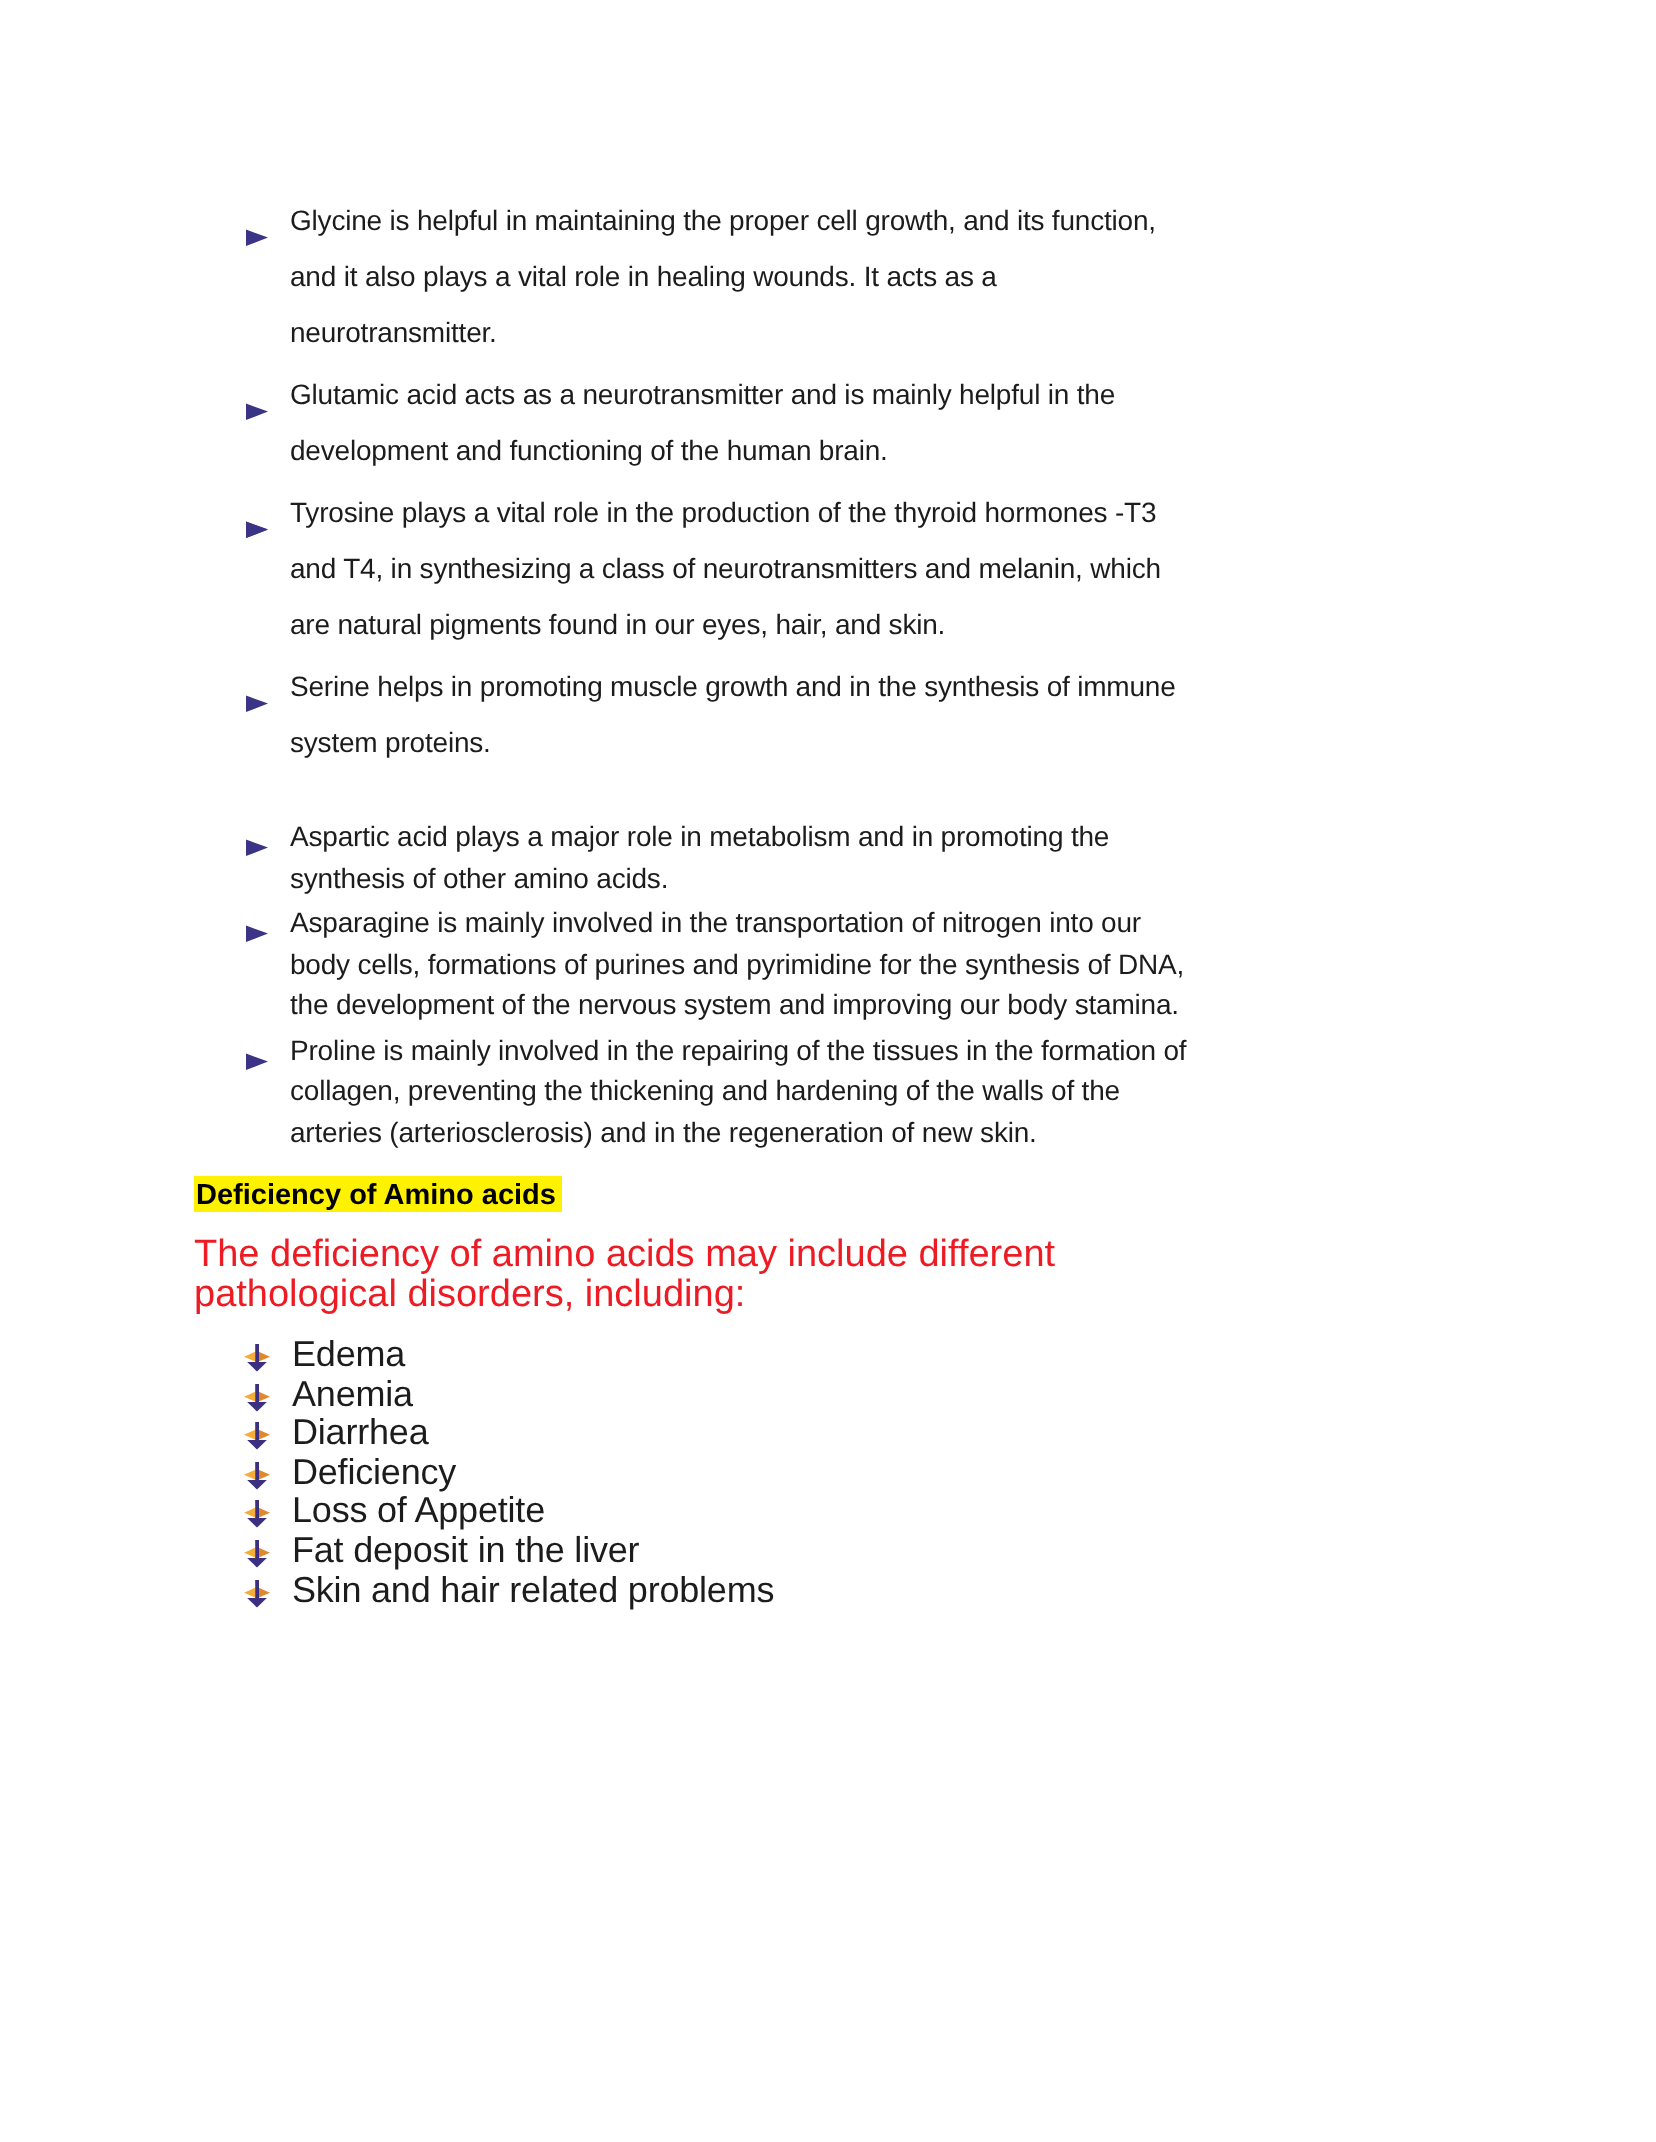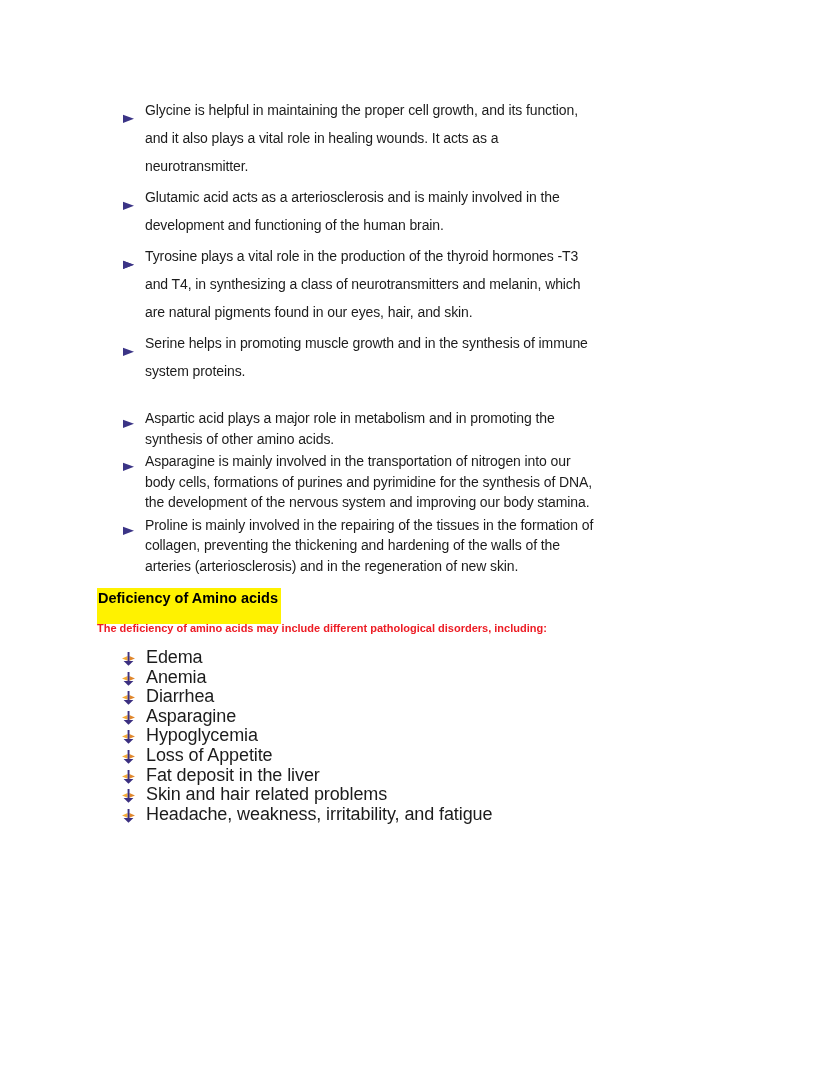--- a/index.html
+++ b/index.html
@@ -43,26 +43,26 @@
   .section-heading {
     margin: 12px 0 10px 0;
     font-size: 14.5px;
     font-weight: bold;
     line-height: 20px;
     color: #000000;
   }
   .section-heading mark {
     background: var(--highlight);
     color: #000000;
-    padding: 2px 3px 18px 1px;
+    padding: 2px 3px 0 1px;
   }
   .intro {
     margin: 0 0 10px 0;
-    font-size: 11px;
-    font-weight: bold;
+    font-size: 19px;
+    font-weight: normal;
     line-height: 20px;
     color: var(--red-text);
   }
 
   
   .def-list li {
     position: relative;
     padding-left: 49px;
     font-size: 18px;
     line-height: 19.6px;
@@ -79,21 +79,21 @@
     <li class="loose">
       <span class="tri"><svg width="12" height="10" viewBox="0 0 12 10">
             <polygon points="0,0.8 11,4.8 0,9" fill="#3b3486"></polygon>
           </svg></span>
       <span>Glycine is helpful in maintaining the proper cell growth, and its function, and it also plays a vital role in healing wounds. It acts as a neurotransmitter.</span>
     </li>
     <li class="loose">
       <span class="tri"><svg width="12" height="10" viewBox="0 0 12 10">
             <polygon points="0,0.8 11,4.8 0,9" fill="#3b3486"></polygon>
           </svg></span>
-      <span>Glutamic acid acts as a arteriosclerosis and is mainly involved in the development and functioning of the human brain.</span>
+      <span>Glutamic acid acts as a neurotransmitter and is mainly helpful in the development and functioning of the human brain.</span>
     </li>
     <li class="loose">
       <span class="tri"><svg width="12" height="10" viewBox="0 0 12 10">
             <polygon points="0,0.8 11,4.8 0,9" fill="#3b3486"></polygon>
           </svg></span>
     </li>
     <li class="loose">
       <span class="tri"><svg width="12" height="10" viewBox="0 0 12 10">
             <polygon points="0,0.8 11,4.8 0,9" fill="#3b3486"></polygon>
           </svg></span>
@@ -157,30 +157,21 @@
           </svg></span>
       <span>Diarrhea</span>
     </li>
     <li>
       <span class="dart"><svg width="13" height="14" viewBox="0 0 13 14">
             <polygon points="0,6.4 5.6,3.9 5.6,8.7" fill="#f5ac38"></polygon>
             <polygon points="13,6.4 7.4,3.9 7.4,8.7" fill="#e0882e"></polygon>
             <rect x="5.6" y="0" width="1.9" height="9.4" fill="#3b2f80"></rect>
             <polygon points="1.6,9 11.4,9 6.5,13.8" fill="#3b2f80"></polygon>
           </svg></span>
-      <span>Asparagine</span>
-    </li>
-    <li>
-      <span class="dart"><svg width="13" height="14" viewBox="0 0 13 14">
-            <polygon points="0,6.4 5.6,3.9 5.6,8.7" fill="#f5ac38"></polygon>
-            <polygon points="13,6.4 7.4,3.9 7.4,8.7" fill="#e0882e"></polygon>
-            <rect x="5.6" y="0" width="1.9" height="9.4" fill="#3b2f80"></rect>
-            <polygon points="1.6,9 11.4,9 6.5,13.8" fill="#3b2f80"></polygon>
-          </svg></span>
-      <span>Hypoglycemia</span>
+      <span>Deficiency</span>
     </li>
     <li>
       <span class="dart"><svg width="13" height="14" viewBox="0 0 13 14">
             <polygon points="0,6.4 5.6,3.9 5.6,8.7" fill="#f5ac38"></polygon>
             <polygon points="13,6.4 7.4,3.9 7.4,8.7" fill="#e0882e"></polygon>
             <rect x="5.6" y="0" width="1.9" height="9.4" fill="#3b2f80"></rect>
             <polygon points="1.6,9 11.4,9 6.5,13.8" fill="#3b2f80"></polygon>
           </svg></span>
       <span>Loss of Appetite</span>
     </li>
@@ -195,24 +186,15 @@
     </li>
     <li>
       <span class="dart"><svg width="13" height="14" viewBox="0 0 13 14">
             <polygon points="0,6.4 5.6,3.9 5.6,8.7" fill="#f5ac38"></polygon>
             <polygon points="13,6.4 7.4,3.9 7.4,8.7" fill="#e0882e"></polygon>
             <rect x="5.6" y="0" width="1.9" height="9.4" fill="#3b2f80"></rect>
             <polygon points="1.6,9 11.4,9 6.5,13.8" fill="#3b2f80"></polygon>
           </svg></span>
       <span>Skin and hair related problems</span>
     </li>
-    <li>
-      <span class="dart"><svg width="13" height="14" viewBox="0 0 13 14">
-            <polygon points="0,6.4 5.6,3.9 5.6,8.7" fill="#f5ac38"></polygon>
-            <polygon points="13,6.4 7.4,3.9 7.4,8.7" fill="#e0882e"></polygon>
-            <rect x="5.6" y="0" width="1.9" height="9.4" fill="#3b2f80"></rect>
-            <polygon points="1.6,9 11.4,9 6.5,13.8" fill="#3b2f80"></polygon>
-          </svg></span>
-      <span>Headache, weakness, irritability, and fatigue</span>
-    </li>
   </ul>
 
 </div>
 
 </body></html>

